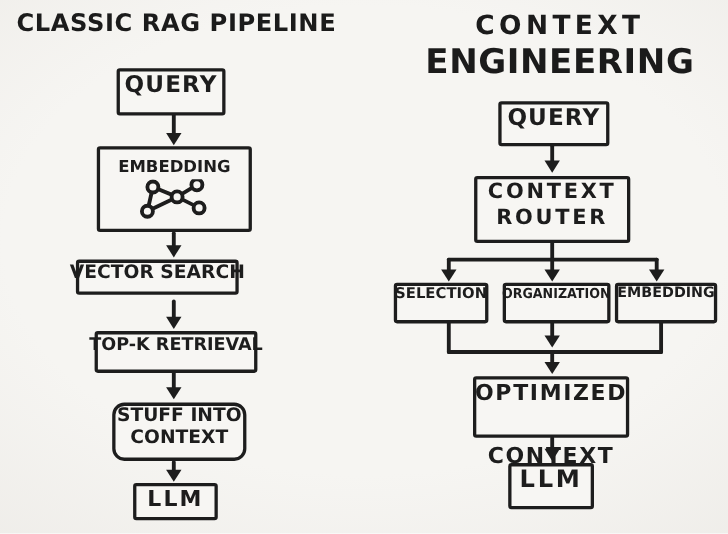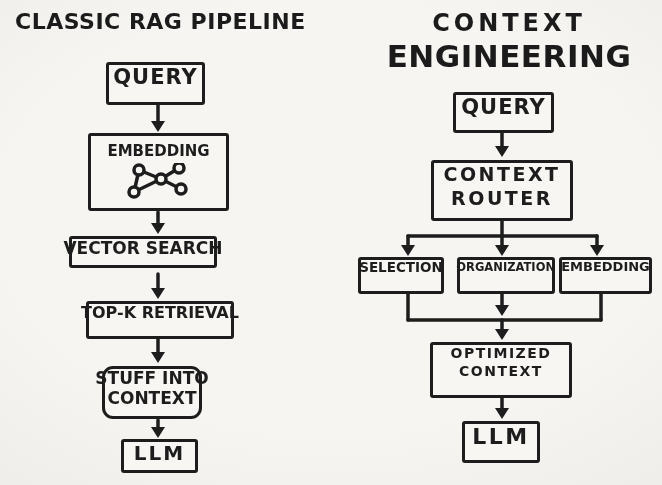--- a/index.html
+++ b/index.html
@@ -102,21 +102,21 @@
   </div>
 
   <div class="box" style="left:69px;top:236px;width:148px;height:32px;font-size:17px;">
     <span class="lbl">VECTOR SEARCH</span>
   </div>
 
   <div class="box" style="left:86px;top:301px;width:148px;height:38px;font-size:16px;">
     <span class="lbl">TOP-K RETRIEVAL</span>
   </div>
 
-  <div class="box rounded" style="left:102px;top:366px;width:100px;height:53px;font-size:17px;">
+  <div class="box rounded" style="left:102px;top:366px;width:122px;height:53px;font-size:17px;">
     <span class="lbl">STUFF INTO</span>
     <span class="lbl">CONTEXT</span>
   </div>
 
   <div class="box" style="left:121px;top:439px;width:77px;height:34px;font-size:20px;letter-spacing:2px;">
     <span class="lbl">LLM</span>
   </div>
 
   <div class="title" style="left:509px;top:9px;font-size:24px;letter-spacing:4px;transform:translateX(-50%);">CONTEXT</div>
   <div class="title" style="left:509px;top:38px;font-size:31px;letter-spacing:0.5px;transform:translateX(-50%);">ENGINEERING</div>
@@ -135,21 +135,21 @@
   </div>
 
   <div class="box" style="left:457px;top:257px;width:98px;height:37px;font-size:12.5px;">
     <span class="lbl" style="transform:scaleX(0.92);">ORGANIZATION</span>
   </div>
 
   <div class="box" style="left:559px;top:257px;width:93px;height:37px;font-size:13px;">
     <span class="lbl">EMBEDDING</span>
   </div>
 
-  <div class="box" style="left:430px;top:342px;width:142px;height:56px;font-size:14px;letter-spacing:1.5px;line-height:1.25;">
+  <div class="box" style="left:430px;top:342px;width:142px;height:56px;font-size:20px;letter-spacing:1.5px;line-height:1.25;gap:32px;">
     <span class="lbl">OPTIMIZED</span>
     <span class="lbl">CONTEXT</span>
   </div>
 
   <div class="box" style="left:462px;top:421px;width:78px;height:42px;font-size:22px;letter-spacing:2.5px;">
     <span class="lbl">LLM</span>
   </div>
 
 </div>
 

